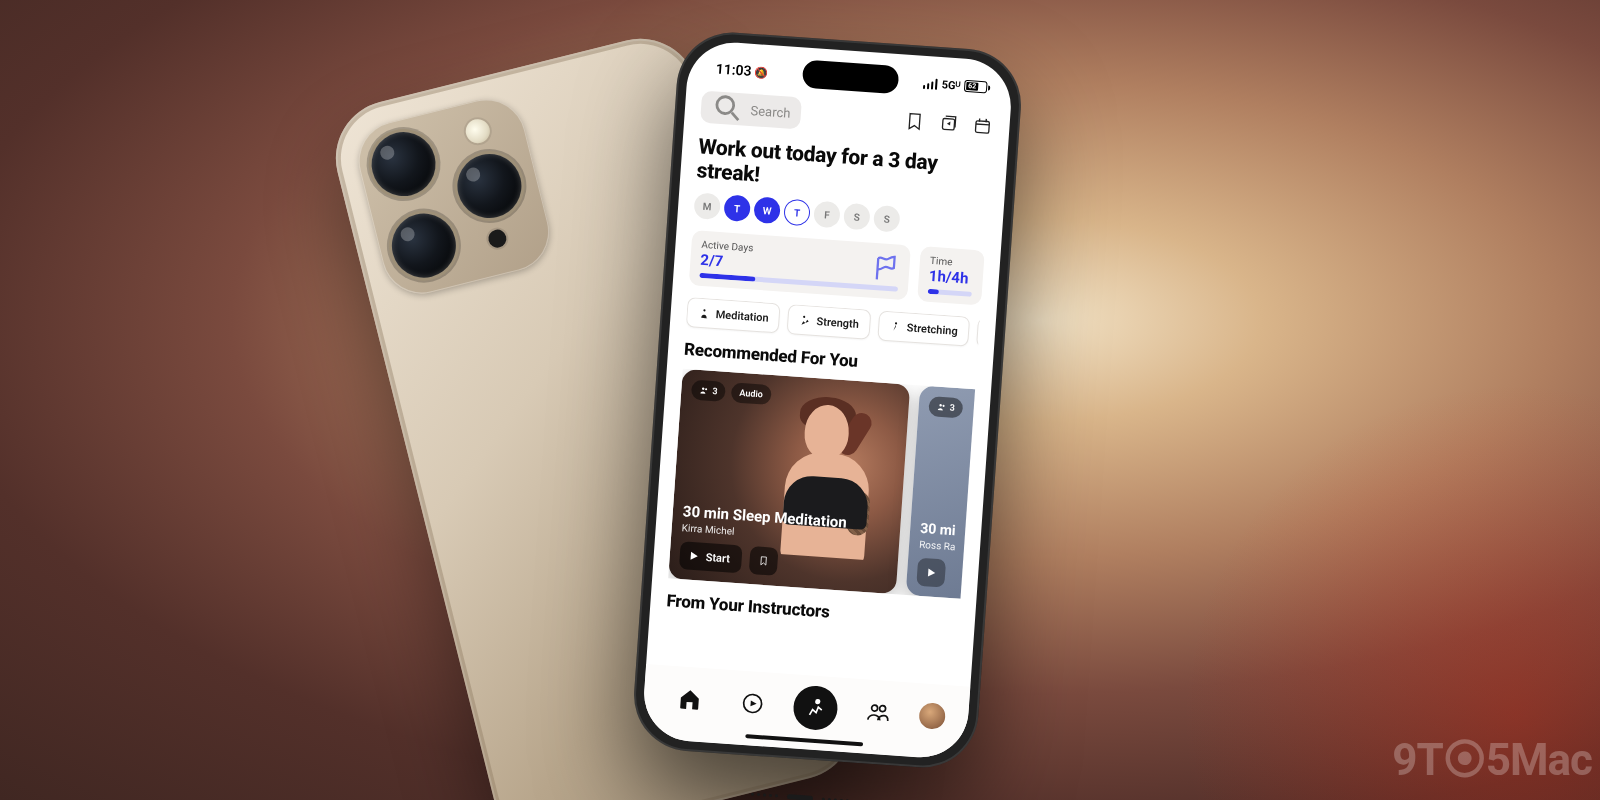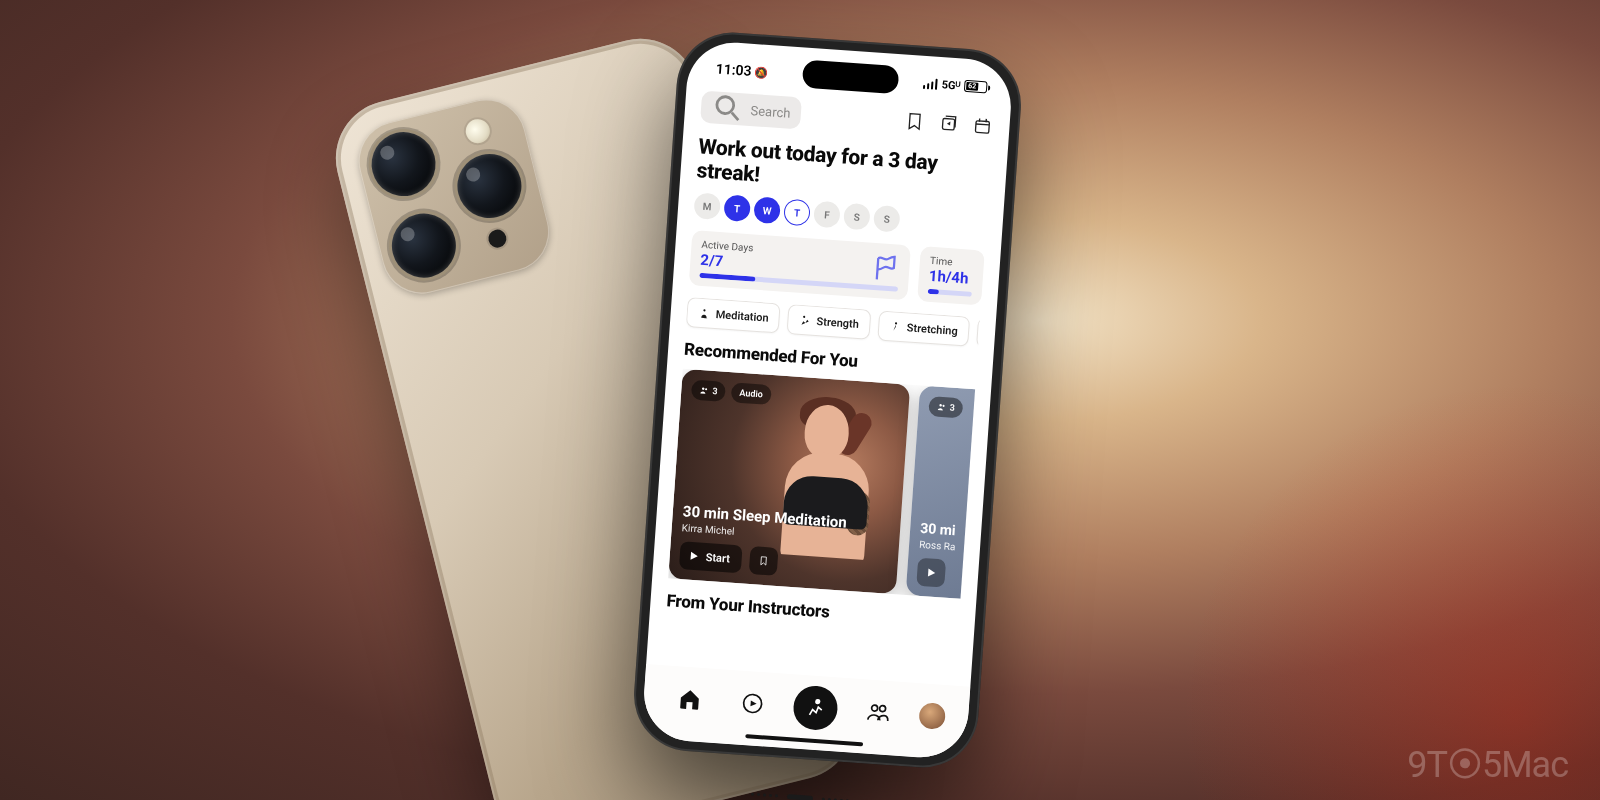--- a/index.html
+++ b/index.html
@@ -1,18 +1,18 @@
 <!DOCTYPE html>
 <html><head>
 <meta charset="utf-8">
 <style>
   *{box-sizing:border-box;margin:0;padding:0;font-family:-apple-system,BlinkMacSystemFont,"Segoe UI",Roboto,Helvetica,Arial,sans-serif;}
   body{width:1600px;height:800px;overflow:hidden;background:radial-gradient(ellipse at 65% 40%,#f2e2c5 0%,#d9b58a 15%,#b07f60 35%,#7a4a3e 55%,#53302a 75%,#402722 100%);position:relative;}
   body::after{content:"";position:absolute;right:0;bottom:0;width:420px;height:420px;background:radial-gradient(circle at 80% 80%,rgba(210,40,20,0.35) 0%,rgba(210,40,20,0) 70%);pointer-events:none;}
-  .watermark{position:absolute;right:32px;bottom:14px;color:rgba(255,255,255,0.25);font-size:36px;font-weight:400;letter-spacing:-1px;z-index:5;}
+  .watermark{position:absolute;right:8px;bottom:14px;color:rgba(255,255,255,0.25);font-size:44px;font-weight:700;letter-spacing:-1px;z-index:5;}
   
   .phone-back{position:absolute;left:410px;top:60px;width:370px;height:760px;border-radius:58px;transform:rotate(-14deg);background:linear-gradient(140deg,#efe5d6 0%,#d8cab5 40%,#b8a68c 70%,#9b8a72 100%);box-shadow:0 40px 80px rgba(0,0,0,0.45), inset 0 0 0 2px rgba(255,255,255,0.15), inset 0 0 0 5px rgba(140,120,95,0.4);z-index:1;}
   .cam-module{position:absolute;top:22px;left:22px;width:170px;height:175px;border-radius:40px;background:linear-gradient(140deg,#cfc1ab,#b1a089);box-shadow:inset 0 0 0 1px rgba(255,255,255,0.3),0 2px 6px rgba(0,0,0,0.25);}
   .lens{position:absolute;width:64px;height:64px;border-radius:50%;background:radial-gradient(circle at 35% 35%,#2a3340 0%,#12161c 45%,#000 100%);box-shadow:0 0 0 3px #9e9078,0 0 0 5px rgba(0,0,0,0.2), inset 0 0 6px rgba(255,255,255,0.25);}
   .lens::after{content:"";position:absolute;top:10px;left:12px;width:14px;height:14px;border-radius:50%;background:rgba(255,255,255,0.25);}
   .lens.l1{top:12px;left:12px;}
   .lens.l2{top:96px;left:12px;}
   .lens.l3{top:54px;left:90px;}
   .flash{position:absolute;top:18px;left:112px;width:24px;height:24px;border-radius:50%;background:radial-gradient(circle at 40% 40%,#fffdee,#e3dcc5 60%,#bfb396);box-shadow:0 0 0 2px rgba(0,0,0,0.08);}
   .lidar{position:absolute;top:130px;left:108px;width:18px;height:18px;border-radius:50%;background:#1a1a1a;box-shadow:0 0 0 2px rgba(0,0,0,0.1);}

